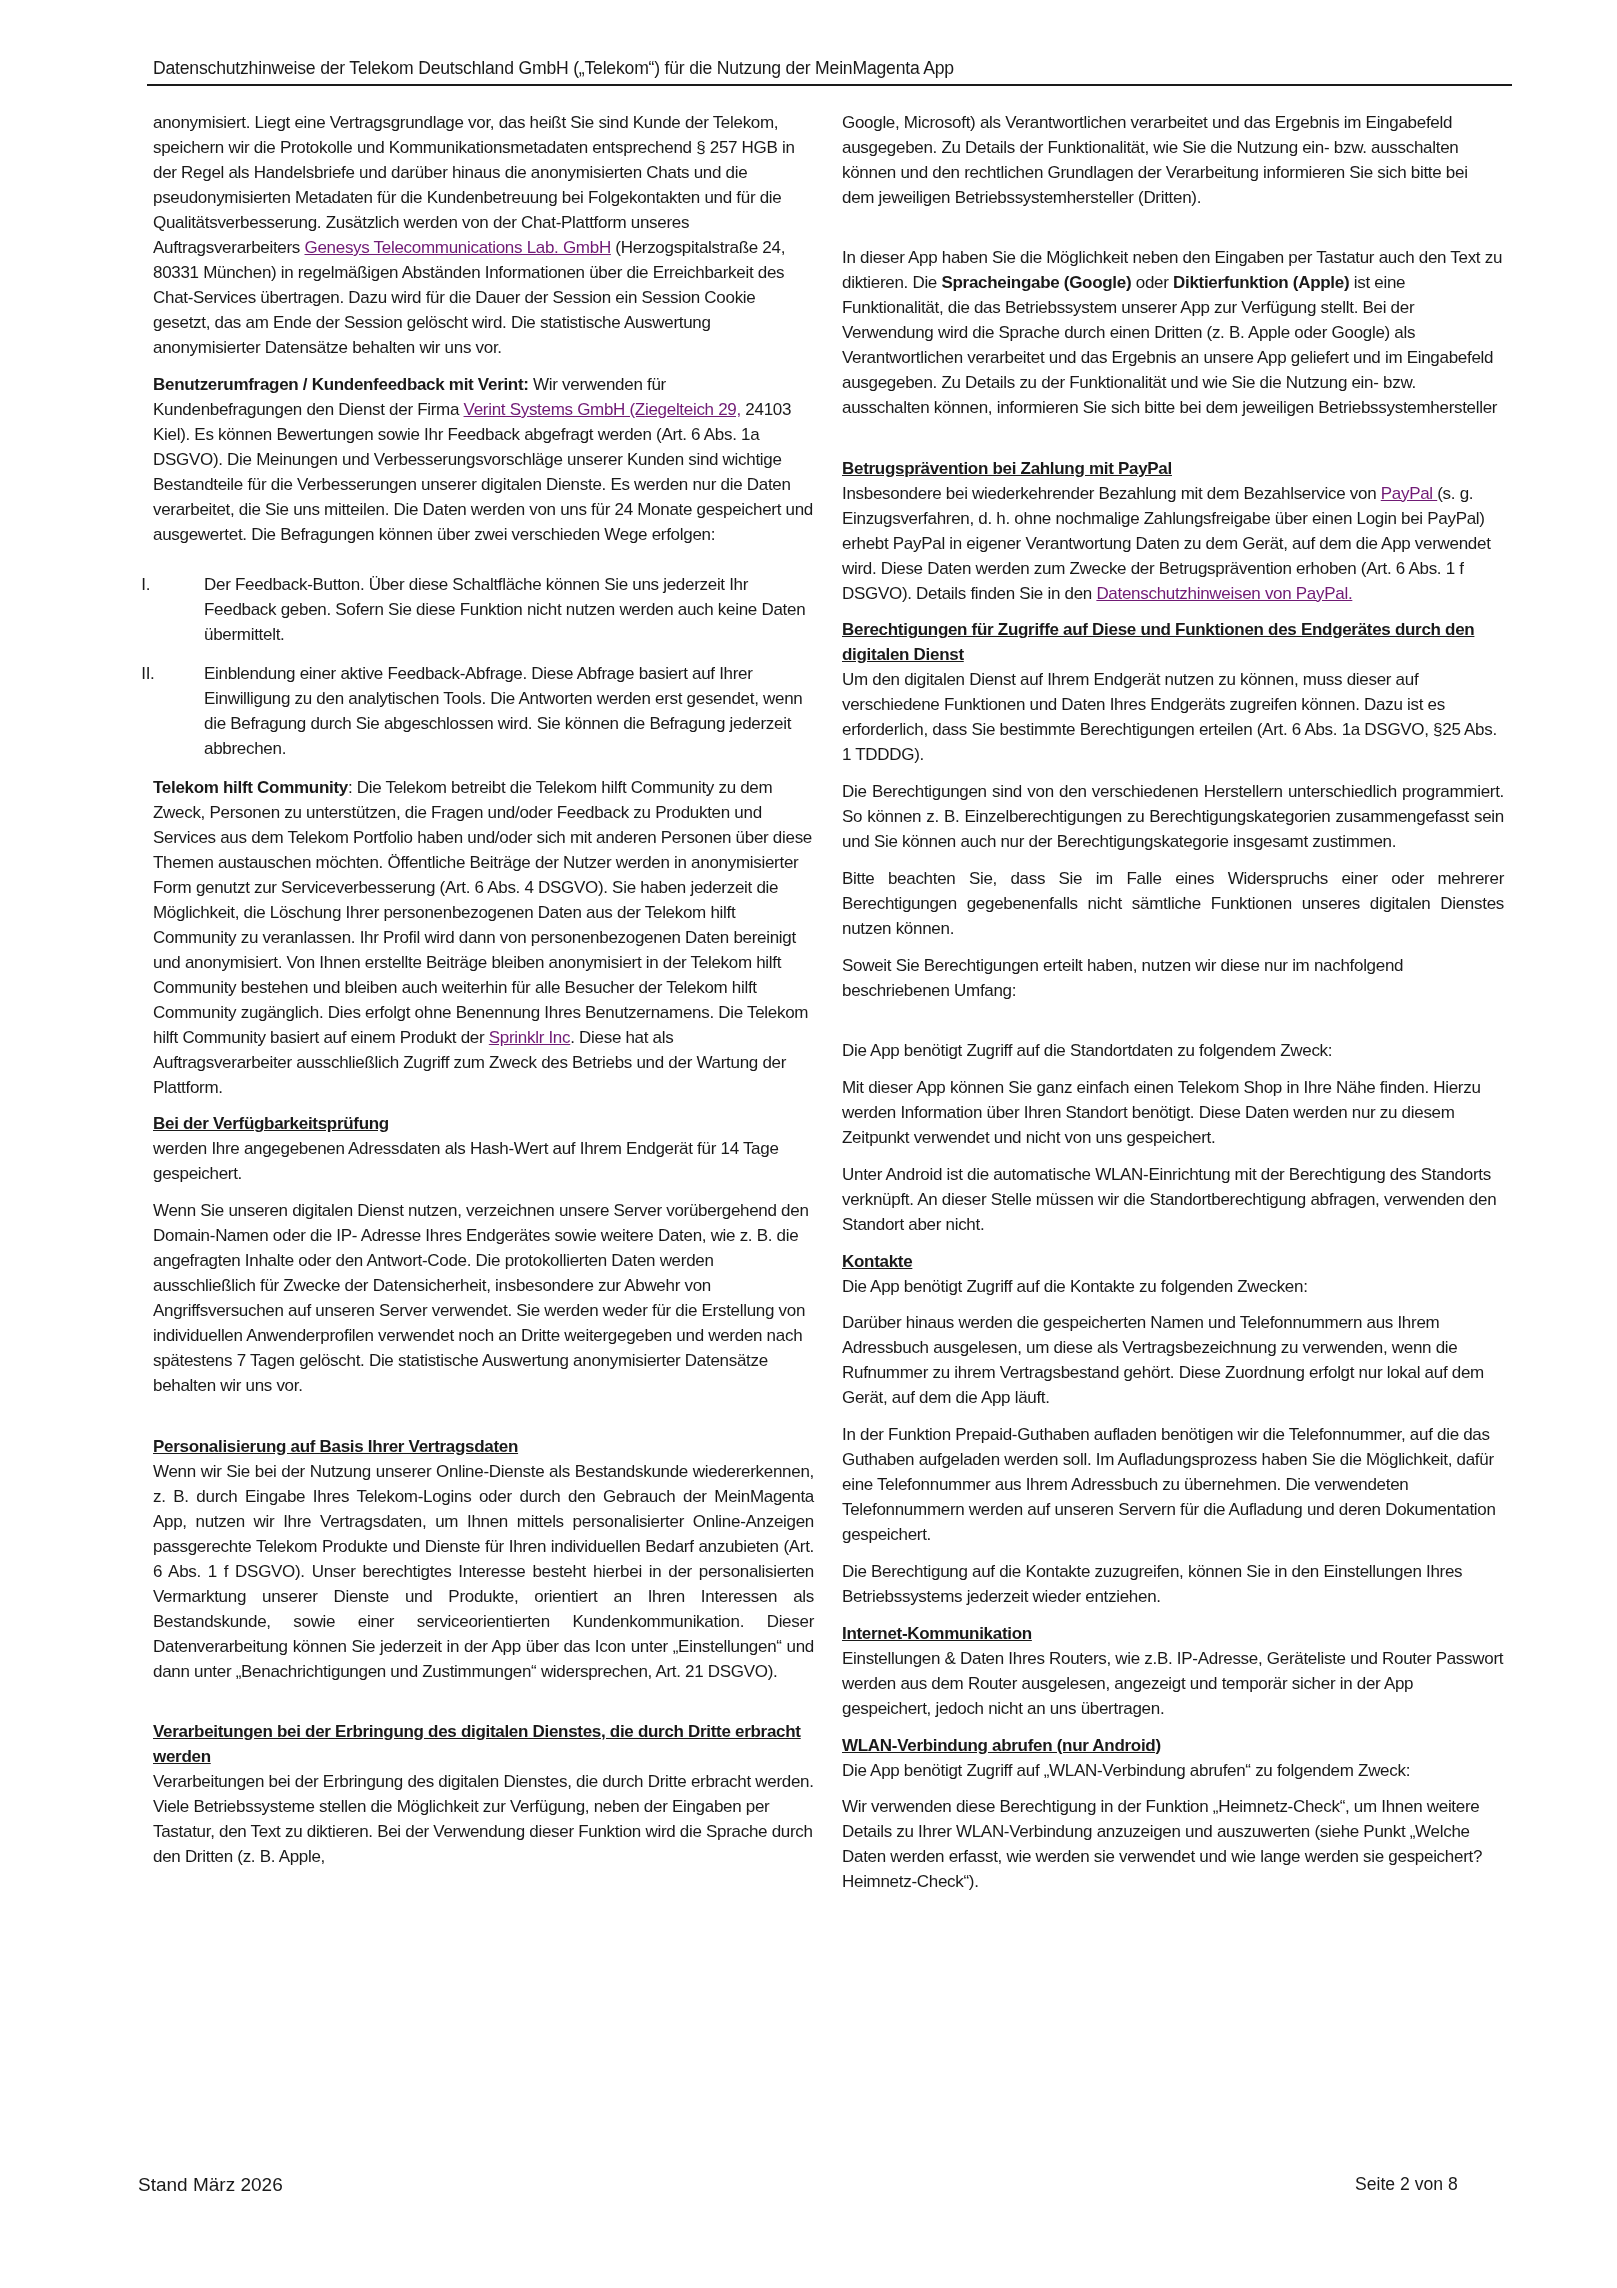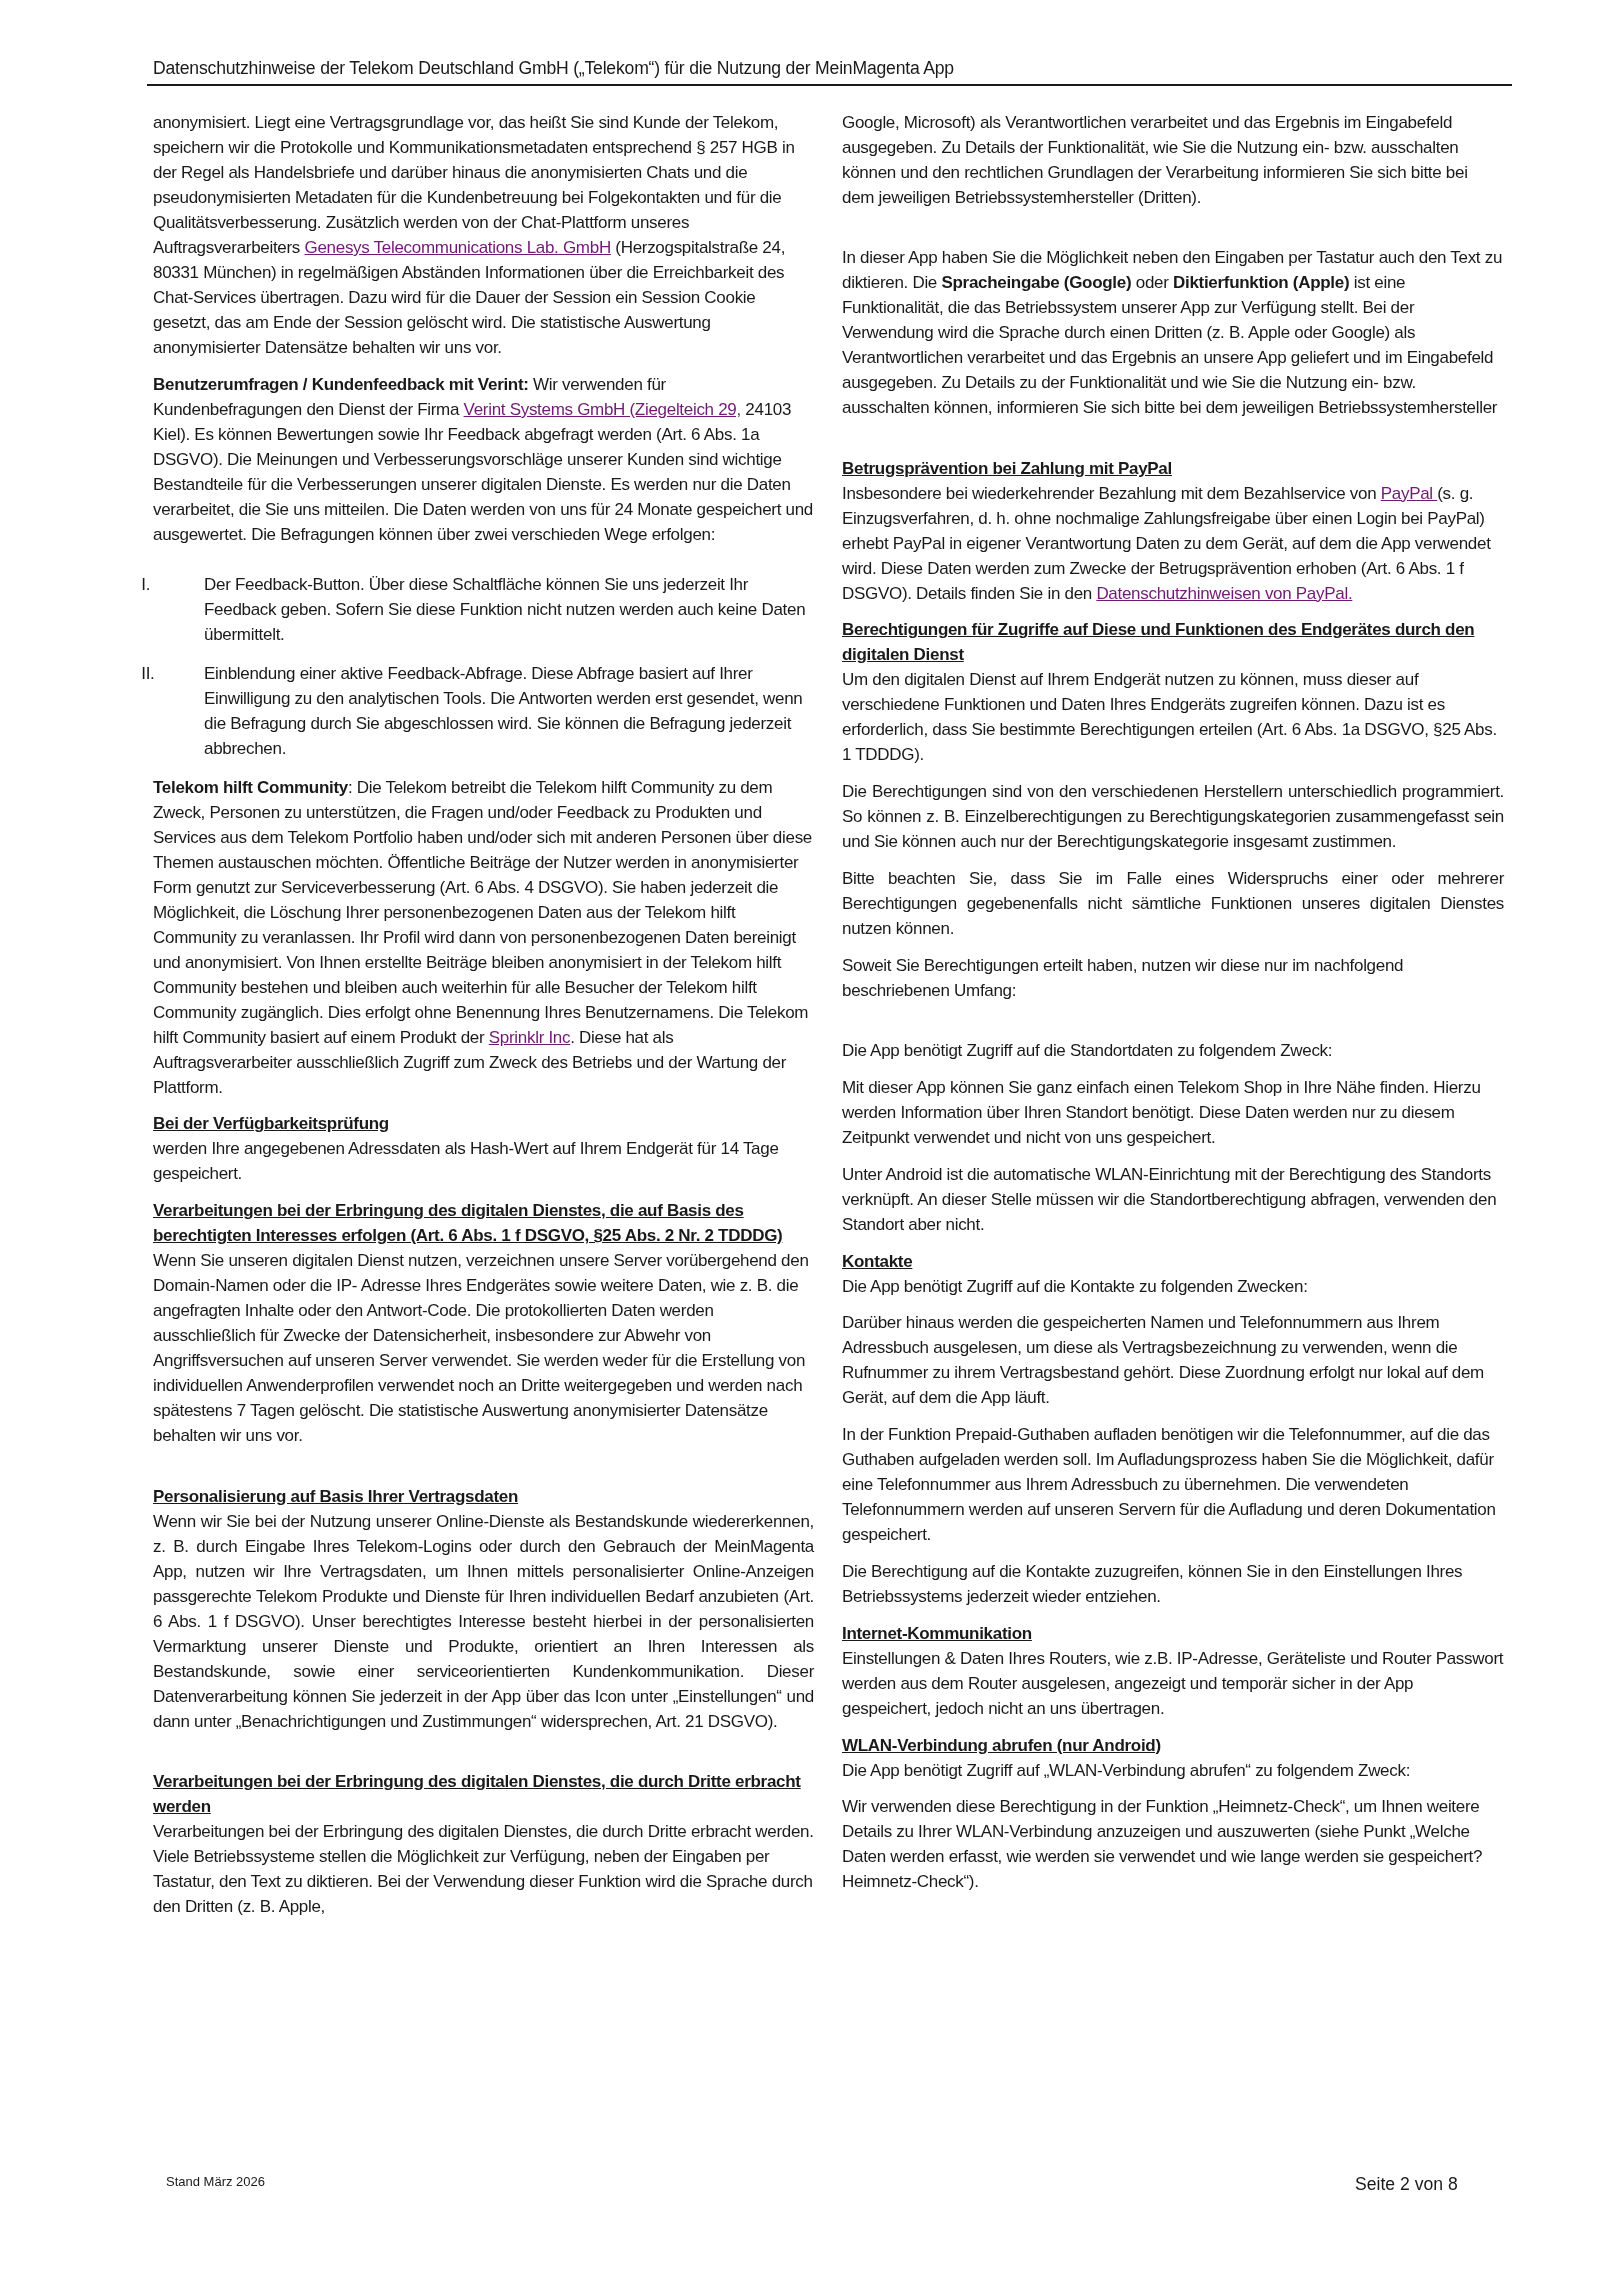--- a/index.html
+++ b/index.html
@@ -20,21 +20,21 @@
     .col-right { left: 842px; width: 662px; }
     p { margin: 0 0 11.8px 0; }
     .h { font-weight: bold; display: block; text-decoration: underline; }
     b { font-weight: bold; }
     a.lnk { color: #701a75; text-decoration: underline; }
     .justify { text-align: justify; }
     .gap { height: 23.5px; }
     ol.roman { list-style: none; margin: 0 0 11.8px 0; padding: 0; }
     ol.roman li { position: relative; padding-left: 51px; margin-bottom: 13.7px; }
     ol.roman li .num { position: absolute; left: -11.8px; top: 0; width: 39px; }
-    .footer-left { position: absolute; left: 166px; top: 2174px; font-size: 13px; }
+    .footer-left { position: absolute; left: 138px; top: 2174px; font-size: 19px; }
     .footer-right { position: absolute; left: 1355px; top: 2174px; font-size: 17.6px; }
   </style>
 </head>
 <body>
 
 <div class="page-header">Datenschutzhinweise der Telekom Deutschland GmbH („Telekom“) für die  Nutzung der MeinMagenta App</div>
 <div class="header-rule"></div>
 
 <div class="col col-left">
   <p>
@@ -53,21 +53,20 @@
   <p>
     <b>Telekom hilft Community</b><span>: Die Telekom betreibt die Telekom hilft Community zu dem Zweck, Personen zu unterstützen, die Fragen und/oder Feedback zu Produkten und Services aus dem Telekom Portfolio haben und/oder sich mit anderen Personen über diese Themen austauschen möchten. Öffentliche Beiträge der Nutzer werden in anonymisierter Form genutzt zur Serviceverbesserung (Art. 6 Abs. 4 DSGVO). Sie haben jederzeit die Möglichkeit, die Löschung Ihrer personenbezogenen Daten aus der Telekom hilft Community zu veranlassen. Ihr Profil wird dann von personenbezogenen Daten bereinigt und anonymisiert. Von Ihnen erstellte Beiträge bleiben anonymisiert in der Telekom hilft Community bestehen und bleiben auch weiterhin für alle Besucher der Telekom hilft Community zugänglich. Dies erfolgt ohne Benennung Ihres Benutzernamens. Die Telekom hilft Community basiert auf einem Produkt der </span><a class="lnk">Sprinklr Inc</a><span>. Diese hat als Auftragsverarbeiter ausschließlich Zugriff zum Zweck des Betriebs und der Wartung der Plattform.</span>
   </p>
 
   <p>
     <span class="h">Bei der Verfügbarkeitsprüfung</span>
     <span>werden Ihre angegebenen Adressdaten als Hash-Wert auf Ihrem Endgerät für 14 Tage gespeichert.</span>
   </p>
 
   <p>
-    <span class="h">Verarbeitungen bei der Erbringung des digitalen Dienstes, die auf Basis des berechtigten Interesses erfolgen (Art. 6 Abs. 1 f DSGVO, §25 Abs. 2 Nr. 2 TDDDG)</span>
     <span>Wenn Sie unseren digitalen Dienst nutzen, verzeichnen unsere Server vorübergehend den Domain-Namen oder die IP- Adresse Ihres Endgerätes sowie weitere Daten, wie z. B. die angefragten Inhalte oder den Antwort-Code. Die protokollierten Daten werden ausschließlich für Zwecke der Datensicherheit, insbesondere zur Abwehr von Angriffsversuchen auf unseren Server verwendet. Sie werden weder für die Erstellung von individuellen Anwenderprofilen verwendet noch an Dritte weitergegeben und werden nach spätestens 7 Tagen gelöscht. Die statistische Auswertung anonymisierter Datensätze behalten wir uns vor.</span>
   </p>
 
   <div class="gap"></div>
   <p class="justify">
     <span class="h">Personalisierung auf Basis Ihrer Vertragsdaten</span>
     <span>Wenn wir Sie bei der Nutzung unserer Online-Dienste als Bestandskunde wiedererkennen, z. B. durch Eingabe Ihres Telekom-Logins oder durch den Gebrauch der MeinMagenta App, nutzen wir Ihre Vertragsdaten, um Ihnen mittels personalisierter Online-Anzeigen passgerechte Telekom Produkte und Dienste für Ihren individuellen Bedarf anzubieten (Art. 6 Abs. 1 f DSGVO). Unser berechtigtes Interesse besteht hierbei in der personalisierten Vermarktung unserer Dienste und Produkte, orientiert an Ihren Interessen als Bestandskunde, sowie einer serviceorientierten Kundenkommunikation. Dieser Datenverarbeitung können Sie jederzeit in der App über das Icon unter „Einstellungen“ und dann unter „Benachrichtigungen und Zustimmungen“ widersprechen, Art. 21 DSGVO).</span>
   </p>
 
   <div class="gap"></div>

